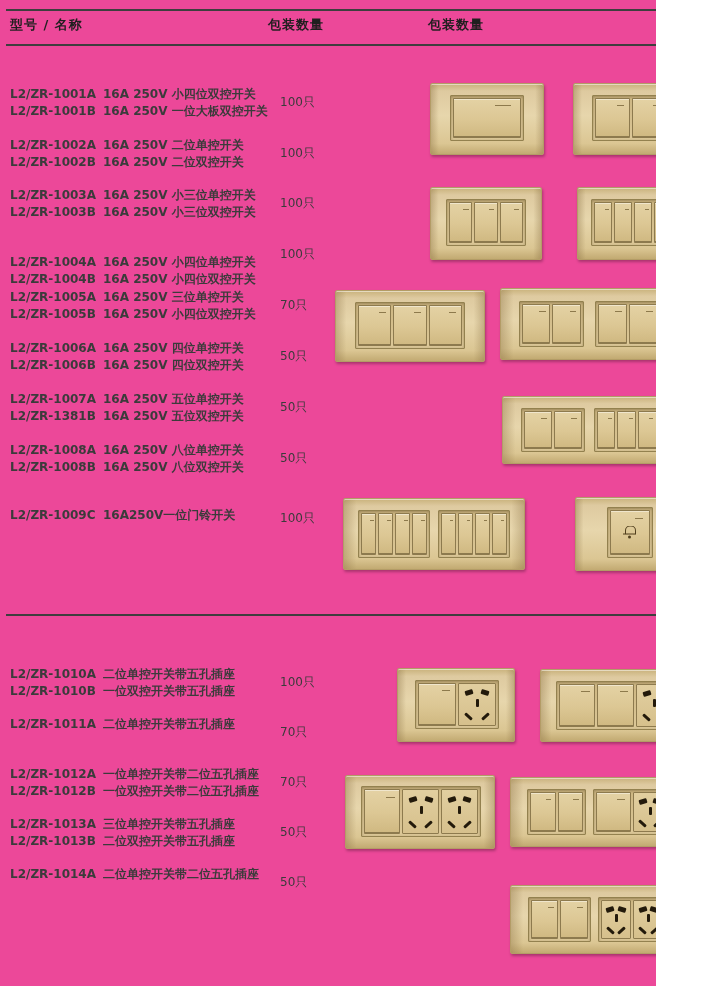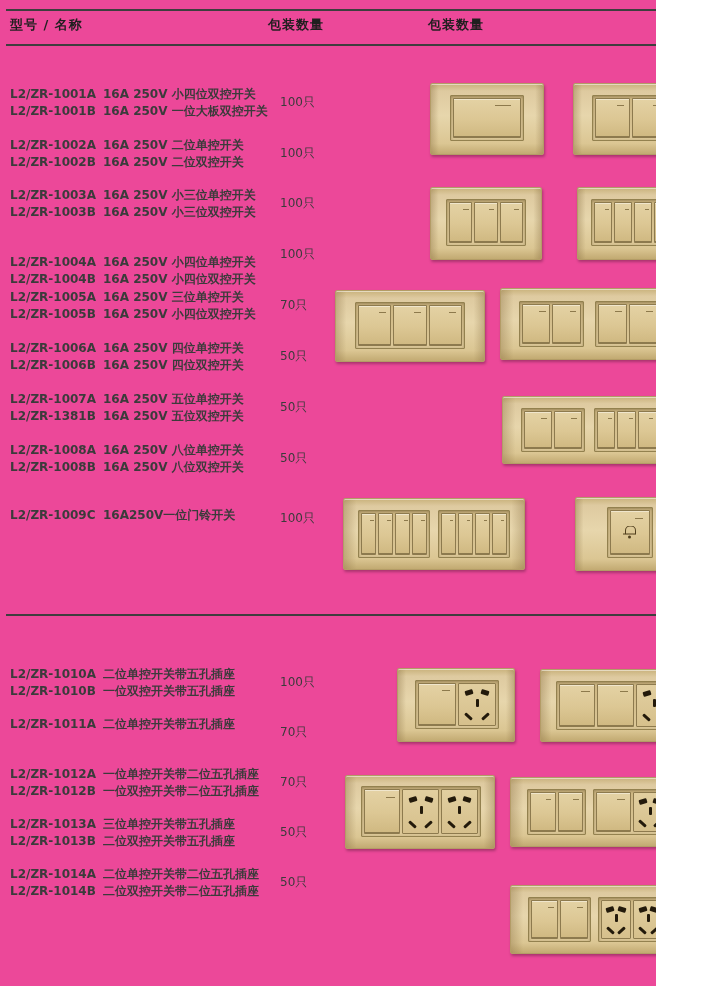--- a/index.html
+++ b/index.html
@@ -122,21 +122,20 @@
   <div class="qty" style="top:774px">70只</div>
 
   <div class="grp" style="top:816px">
     <div><span class="model">L2/ZR-1013A</span><span>三位单控开关带五孔插座</span></div>
     <div><span class="model">L2/ZR-1013B</span><span>二位双控开关带五孔插座</span></div>
   </div>
   <div class="qty" style="top:824px">50只</div>
 
   <div class="grp" style="top:866px">
     <div><span class="model">L2/ZR-1014A</span><span>二位单控开关带二位五孔插座</span></div>
-    <div><span class="model">L2/ZR-1014B</span><span>二位双控开关带二位五孔插座</span></div>
   </div>
   <div class="qty" style="top:874px">50只</div>
 
   <div class="plate" style="left:430px;top:83px;width:112px;height:70px">
     <div class="module" style="left:17%;right:17%;top:16%;bottom:19%">
       <div class="rocker"></div>
     </div>
   </div>
   <div class="plate" style="left:573px;top:83px;width:114px;height:70px">
     <div class="module" style="left:16%;right:16%;top:16%;bottom:19%">

